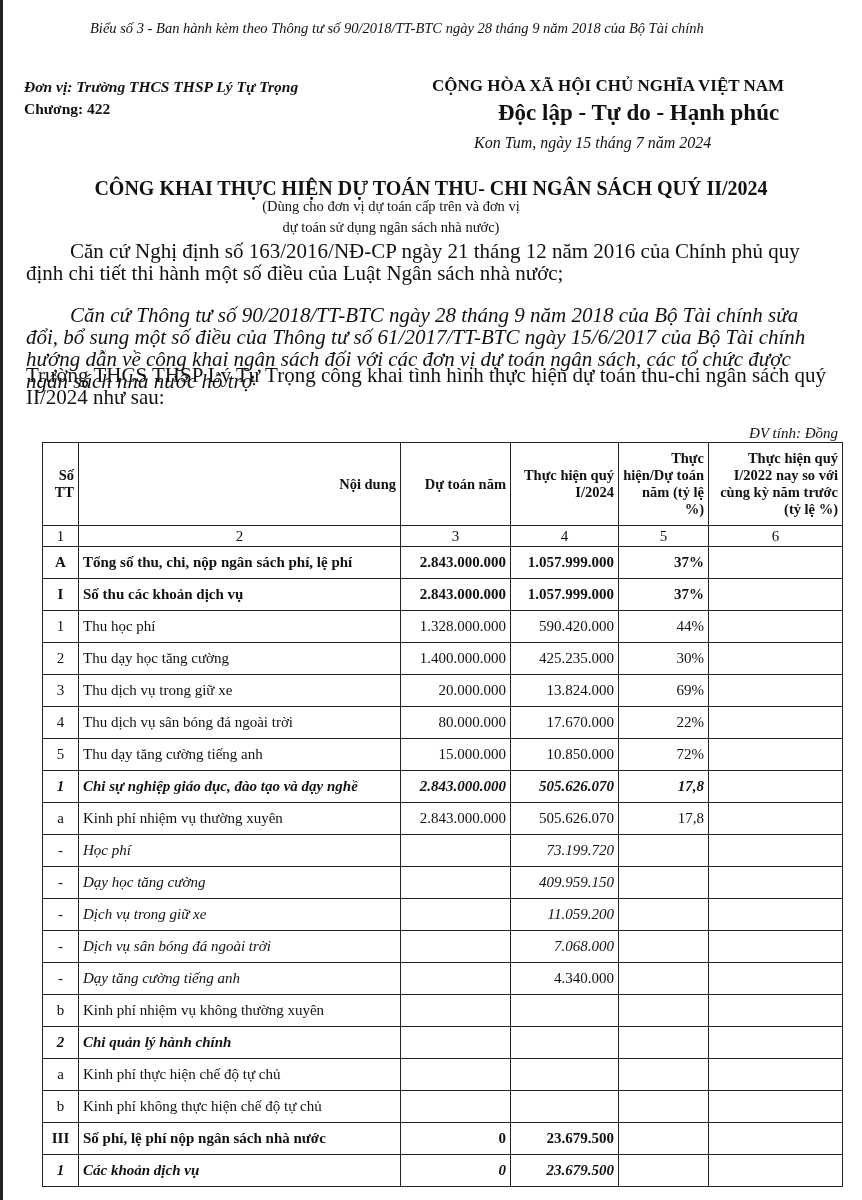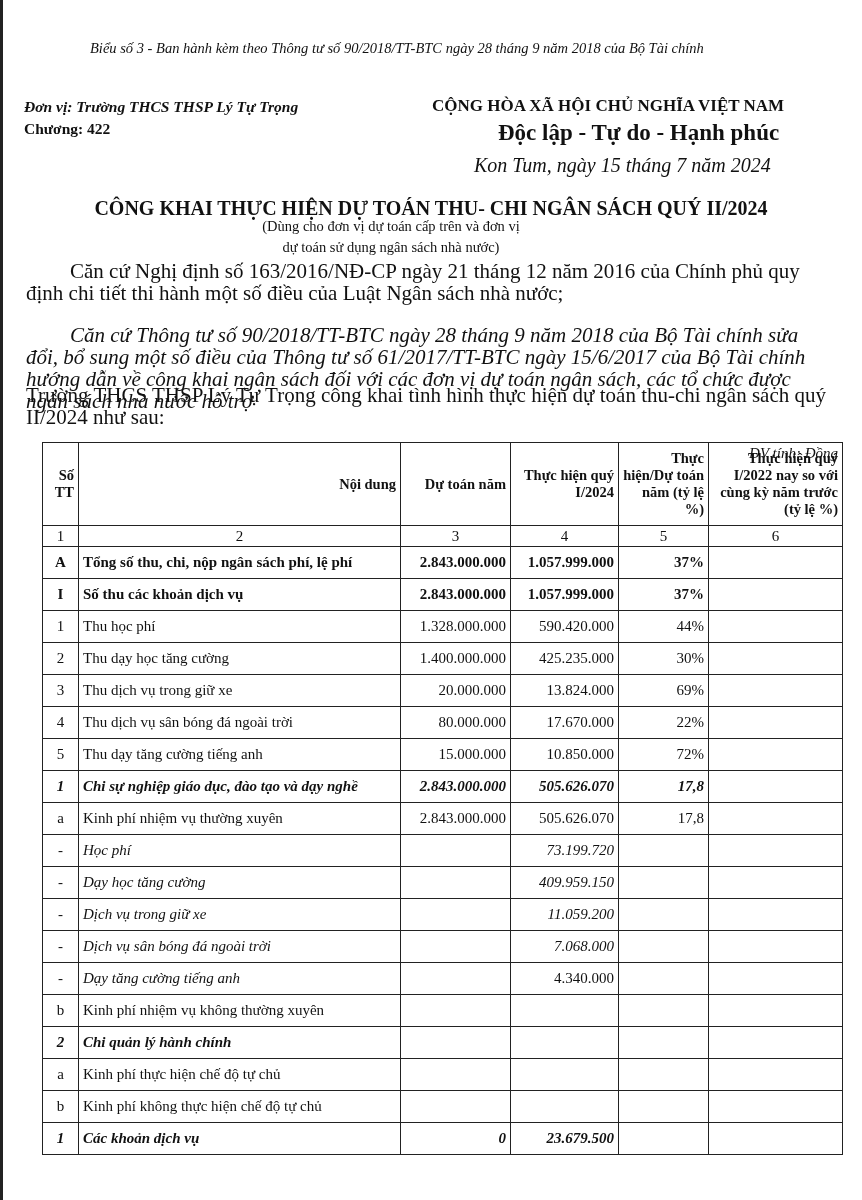--- a/index.html
+++ b/index.html
@@ -1,27 +1,27 @@
 <!DOCTYPE html>
 <html><head>
 <meta charset="utf-8">
 <style>
   html, body { margin: 0; padding: 0; background: #ffffff; }
   body {
     width: 862px; height: 1200px; position: relative; overflow: hidden;
     font-family: "Liberation Serif", "DejaVu Serif", serif; color: #111;
   }
   .page-edge { position: absolute; left: 0; top: 0; width: 3px; height: 1200px; background: #222; }
-  .abs { position: absolute; white-space: nowrap; margin-top: 20px; }
+  .abs { position: absolute; white-space: nowrap; }
   .note { left: 90px; top: 20px; font-size: 14.5px; font-style: italic; }
   .unit { left: 24px; top: 78px; font-size: 15.5px; font-weight: bold; font-style: italic; }
   .chapter { left: 24px; top: 100px; font-size: 15.5px; font-weight: bold; }
   .nation { left: 432px; top: 76px; font-size: 17px; font-weight: bold; }
   .motto { left: 498px; top: 100px; font-size: 23px; font-weight: bold; }
-  .date { left: 474px; top: 134px; font-size: 20px; font-style: italic; }
+  .date { left: 474px; top: 134px; font-size: 16px; font-style: italic; }
   .title { left: 0; width: 862px; text-align: center; top: 177px; font-size: 20px; font-weight: bold; }
   .subtitle { left: 0; width: 782px; text-align: center; font-size: 14.5px; }
   .sub1 { top: 198px; }
   .sub2 { top: 219px; }
   .para { left: 26px; width: 800px; font-size: 21px; line-height: 22px; white-space: normal; }
   .para .indent { display: inline-block; width: 44px; }
   .p1 { top: 240px; }
   .p2 { top: 304px; font-style: italic; }
   .p3 { top: 364px; }
   .dvt { right: 24px; top: 425px; font-size: 15px; font-style: italic; }
@@ -230,20 +230,28 @@
         <td class="num"></td>
       </tr>
       <tr>
         <td class="c1">b</td>
         <td class="c2">Kinh phí không thực hiện chế độ tự chủ</td>
         <td class="num"></td>
         <td class="num"></td>
         <td class="num"></td>
         <td class="num"></td>
       </tr>
+      <tr class="bold">
+        <td class="c1">III</td>
+        <td class="c2"> Số phí, lệ phí nộp ngân sách nhà nước</td>
+        <td class="num">0</td>
+        <td class="num">23.679.500</td>
+        <td class="num"></td>
+        <td class="num"></td>
+      </tr>
       <tr class="bolditalic">
         <td class="c1">1</td>
         <td class="c2">Các khoản dịch vụ</td>
         <td class="num">0</td>
         <td class="num">23.679.500</td>
         <td class="num"></td>
         <td class="num"></td>
       </tr>
     </tbody>
 </table>

